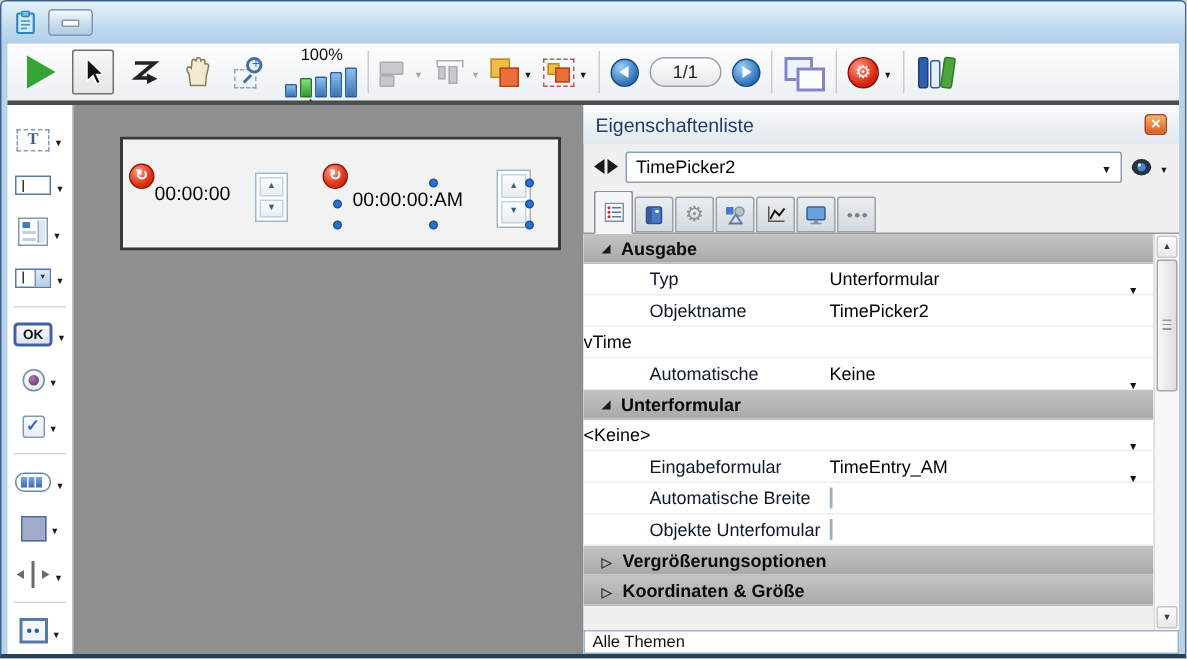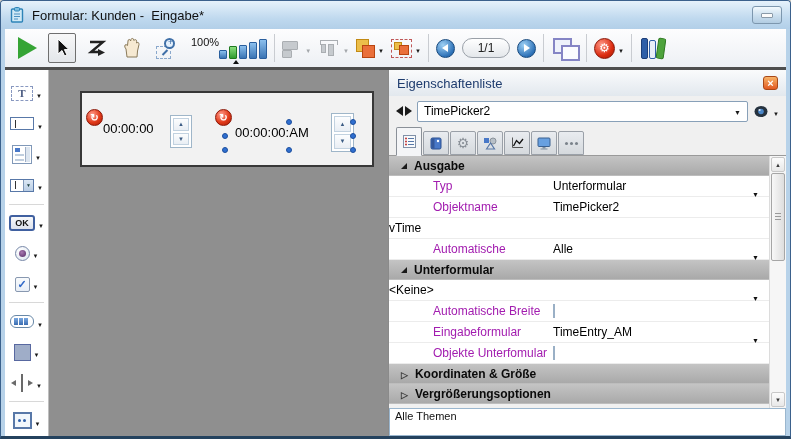--- a/index.html
+++ b/index.html
@@ -13,21 +13,21 @@
   .titlebar-btn .dash{width:12px;height:5px;background:#fbfbfb;border:1px solid #8a9aa8;border-radius:1px;}
 
   
   .toolbar{position:absolute;top:28px;left:4px;right:4px;height:38px;background:linear-gradient(#fdfdfe,#edf0f4);display:flex;align-items:center;padding:0 8px;gap:7px;}
   .tb-btn{height:30px;min-width:28px;display:flex;align-items:center;justify-content:center;gap:3px;}
   .tb-btn.selected{border:1px solid #6f6f6f;border-radius:2px;background:linear-gradient(#f7f7f8,#e3e6ea);}
   .tb-sep{width:1px;height:28px;background:#c9ccd1;}
   .dd::after{content:"▼";font-size:6px;color:#1a1a1a;}
   .dd-dis::after{content:"▼";font-size:6px;color:#a3a7ab;}
   .play-icon{width:0;height:0;border-top:11px solid transparent;border-bottom:11px solid transparent;border-left:19px solid #35a435;}
-  .zoomctl{display:flex;flex-direction:row;align-items:flex-start;margin-left:2px;}
+  .zoomctl{display:flex;flex-direction:column;align-items:center;margin-left:2px;}
   .zoom-label{font-size:11px;line-height:11px;color:#111;margin-left:1px;}
   .zoom-bars{display:flex;align-items:flex-end;gap:2px;height:21px;position:relative;margin-top:1px;}
   .zbar{width:8px;border:1px solid #2a5f9e;border-radius:1px;background:linear-gradient(#8cc0ee,#3a74b4);}
   .zbar.green{background:linear-gradient(#8ade7e,#2f9b2f);border-color:#1f7a1f;}
   .zmarker{position:absolute;left:14px;bottom:-5px;width:0;height:0;border-left:3px solid transparent;border-right:3px solid transparent;border-bottom:4px solid #111;}
   .align1-icon{position:relative;width:20px;height:15px;}
   .align1-icon::before{content:"";position:absolute;left:0;top:0;width:14px;height:7px;background:#c6cace;border:1px solid #aaaeb2;border-radius:1px;}
   .align1-icon::after{content:"";position:absolute;left:0;top:9px;width:8px;height:6px;background:#c6cace;border:1px solid #aaaeb2;border-radius:1px;}
   .align2-icon{position:relative;width:22px;height:17px;}
   .align2-icon::before{content:"";position:absolute;left:2px;top:0;width:16px;height:4px;border-left:1px solid #aaaeb2;border-right:1px solid #aaaeb2;border-top:1px solid #aaaeb2;}
@@ -128,46 +128,45 @@
   .gear-tab::after{content:"⚙";font-size:14px;color:#8a9098;line-height:1;}
   .more-tab{display:flex;gap:2px;}
   .more-tab i{width:3px;height:3px;border-radius:50%;background:#7a828a;}
 
   .grid{flex:1;position:relative;overflow:hidden;background:#f0f0f0;}
   .grid-rows{position:absolute;left:0;top:0;right:17px;bottom:0;overflow:hidden;}
   .sec-header{height:20px;background:linear-gradient(#c4c4c4,#a9a9a9);border-bottom:1px solid #bdbdbd;display:flex;align-items:center;gap:7px;padding-left:12px;font-size:12px;font-weight:bold;color:#0a0a0a;}
   .exp-open{width:0;height:0;border-left:6px solid transparent;border-bottom:6px solid #1a1a1a;}
   .exp-closed::before{content:"▷";font-size:9px;color:#3a3a3a;line-height:1;}
   .prop-row{height:21px;background:#fff;border-bottom:1px solid #ececec;display:flex;align-items:center;position:relative;}
-  .prop-label{width:164px;padding-left:44px;font-size:12px;color:#a21caf;white-space:nowrap;overflow:hidden;}
+  .prop-label{width:164px;padding-left:44px;font-size:12px;color:#0f172a;white-space:nowrap;overflow:hidden;}
   .prop-value{flex:1;font-size:12px;color:#000;white-space:nowrap;overflow:hidden;}
   .row-dd{position:absolute;right:10px;top:7px;}
   .row-dd::after{content:"▼";font-size:7px;color:#111;}
   .checkbox{width:13px;height:13px;border:1px solid #9ab0c6;background:linear-gradient(#eef3f8,#e0e9f2);box-shadow:inset 1px 1px 2px rgba(120,140,160,.45);}
   .vscroll{position:absolute;right:0;top:0;bottom:0;width:17px;background:#f6f6f6;border-left:1px solid #dcdcdc;}
   .sb-btn{position:absolute;left:1px;right:1px;height:15px;border:1px solid #c8c8c8;border-radius:2px;background:linear-gradient(#fcfcfc,#e8e8e8);display:flex;align-items:center;justify-content:center;}
   .sb-btn::after{font-size:6px;color:#3a3a3a;line-height:1;}
   .sb-up{top:1px;} .sb-up::after{content:"▲";}
   .sb-down{bottom:1px;} .sb-down::after{content:"▼";}
   .sb-thumb{position:absolute;left:1px;right:1px;top:17px;height:88px;border:1px solid #a6a6a6;border-radius:2px;background:linear-gradient(90deg,#f8f8f8,#dedede);}
   .sb-grip{position:absolute;left:3px;right:3px;top:50%;margin-top:-4px;height:8px;background:repeating-linear-gradient(#9a9a9a 0 1px,transparent 1px 3px);}
-  .statusbar{height:28px;background:#fff;border:1px solid #9ab6ce;font-size:11px;color:#111;padding:1px 5px;line-height:13px;}
+  .statusbar{height:16px;background:#fff;border:1px solid #9ab6ce;font-size:11px;color:#111;padding:1px 5px;line-height:13px;}
 </style>
 </head>
 <body>
 
 <div class="win">
 
   <div class="titlebar">
     <svg width="16" height="16">
       <rect x="2.5" y="2" width="11" height="13" rx="1" fill="#cfe9f6" stroke="#2e84b8" stroke-width="1.4"></rect>
       <rect x="5.5" y="0.5" width="5" height="3.5" rx="1" fill="#7ec0e0" stroke="#2e84b8"></rect>
       <path d="M5,7 H11 M5,9.5 H11 M5,12 H9" stroke="#4a90c0" stroke-width="1"></path>
     </svg>
-    <span class="titlebar-title">Formular: Kunden -  Eingabe*</span>
     <span class="titlebar-btn">
         <span class="dash"></span>
       </span>
   </div>
 
   <div class="toolbar">
     <span class="tb-btn">
         <span class="play-icon"></span>
       </span>
     <span class="tb-btn selected">
@@ -436,53 +435,53 @@
           </div>
           <div class="prop-row">
             <span class="prop-label">Objektname</span>
             <span class="prop-value">TimePicker2</span>
           </div>
           <div class="prop-row">
             <span class="prop-value">vTime</span>
           </div>
           <div class="prop-row">
             <span class="prop-label">Automatische</span>
-            <span class="prop-value">Alle</span>
+            <span class="prop-value">Keine</span>
             <span class="row-dd"></span>
           </div>
 
           <div class="sec-header">
             <span class="exp-open"></span>
             <span>Unterformular</span>
           </div>
           <div class="prop-row">
             <span class="prop-value">&lt;Keine&gt;</span>
             <span class="row-dd"></span>
           </div>
           <div class="prop-row">
-            <span class="prop-label">Automatische Breite</span>
-            <span class="prop-value"><span class="checkbox"></span></span>
-          </div>
-          <div class="prop-row">
             <span class="prop-label">Eingabeformular</span>
             <span class="prop-value">TimeEntry_AM</span>
             <span class="row-dd"></span>
           </div>
           <div class="prop-row">
+            <span class="prop-label">Automatische Breite</span>
+            <span class="prop-value"><span class="checkbox"></span></span>
+          </div>
+          <div class="prop-row">
             <span class="prop-label">Objekte Unterfomular</span>
             <span class="prop-value"><span class="checkbox"></span></span>
           </div>
 
+          <div class="sec-header">
+            <span class="exp-closed"></span>
+            <span>Vergrößerungsoptionen</span>
+          </div>
           <div class="sec-header">
             <span class="exp-closed"></span>
             <span>Koordinaten &amp; Größe</span>
-          </div>
-          <div class="sec-header">
-            <span class="exp-closed"></span>
-            <span>Vergrößerungsoptionen</span>
           </div>
         </div>
 
         <div class="vscroll">
           <span class="sb-btn sb-up"></span>
           <span class="sb-thumb">
               <span class="sb-grip"></span>
             </span>
           <span class="sb-btn sb-down"></span>
         </div>

